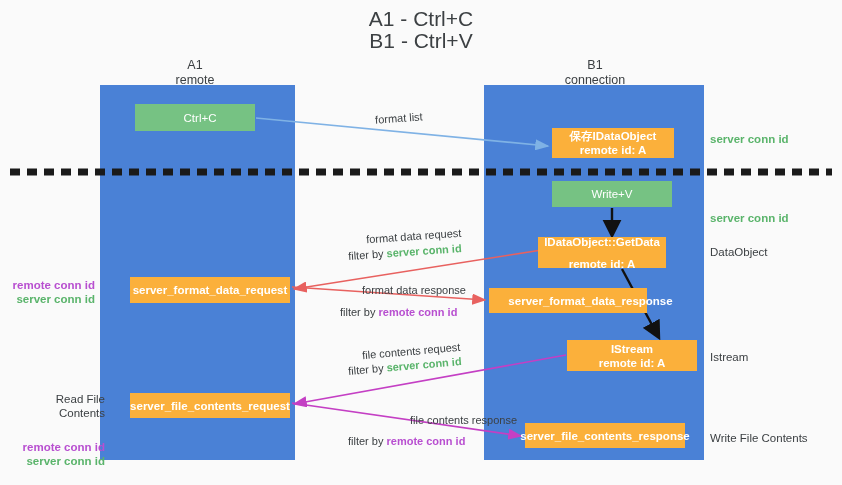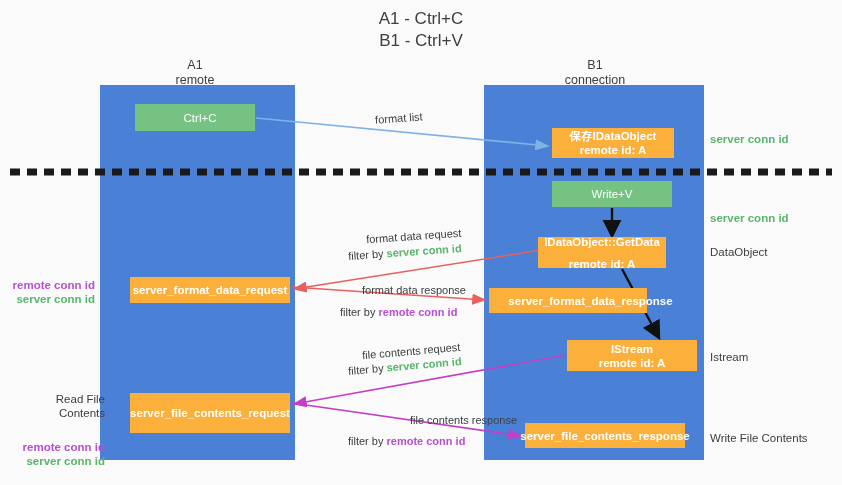--- a/index.html
+++ b/index.html
@@ -9,21 +9,21 @@
     font-family:"Liberation Sans", sans-serif;
     color:#3c4043;
     overflow:hidden;
     position:relative;
   }
   #canvas{position:absolute;left:0;top:0;width:842px;height:485px;}
   #svg-layer{position:absolute;left:0;top:0;width:842px;height:485px;pointer-events:none;}
 
   .title{
     position:absolute;left:0;top:8px;width:842px;
-    text-align:center;font-size:17px;line-height:22px;color:#3c4043;
+    text-align:center;font-size:21px;line-height:22px;color:#3c4043;
   }
 
   .col-head{
     position:absolute;text-align:center;font-size:12.5px;line-height:15px;color:#3c4043;
   }
   #head-a1{left:130px;top:58px;width:130px;}
   #head-b1{left:530px;top:58px;width:130px;}
 
   .panel{position:absolute;background:#4a81d6;}
   #panel-a1{left:100px;top:85px;width:195px;height:375px;}
@@ -38,21 +38,21 @@
   .box.orange{background:#fbb03b;font-weight:bold;}
   .box .l2{font-size:11.5px;}
 
   #box-ctrlc{left:135px;top:104px;width:120px;height:27px;padding-left:10px;}
   #box-save-idataobject{left:552px;top:128px;width:122px;height:30px;}
   #box-ctrlv{left:552px;top:181px;width:120px;height:26px;}
   #box-getdata{left:538px;top:237px;width:128px;height:31px;gap:8px;}
   #box-fmt-req{left:130px;top:277px;width:160px;height:26px;}
   #box-fmt-resp{left:489px;top:288px;width:158px;height:25px;padding-left:45px;}
   #box-istream{left:567px;top:340px;width:130px;height:31px;}
-  #box-file-req{left:130px;top:393px;width:160px;height:40px;}
+  #box-file-req{left:130px;top:393px;width:160px;height:25px;}
   #box-file-resp{left:525px;top:423px;width:160px;height:25px;}
 
   .side-label{position:absolute;font-size:11.5px;line-height:14px;}
   .green-txt{color:#5ab46b;font-weight:bold;}
   .purple-txt{color:#b84fd0;font-weight:bold;}
   .plain-txt{color:#3c4043;}
 
   #lbl-server-conn-1{left:710px;top:132px;}
   #lbl-server-conn-2{left:710px;top:211px;}
   #lbl-dataobject{left:710px;top:245px;}

